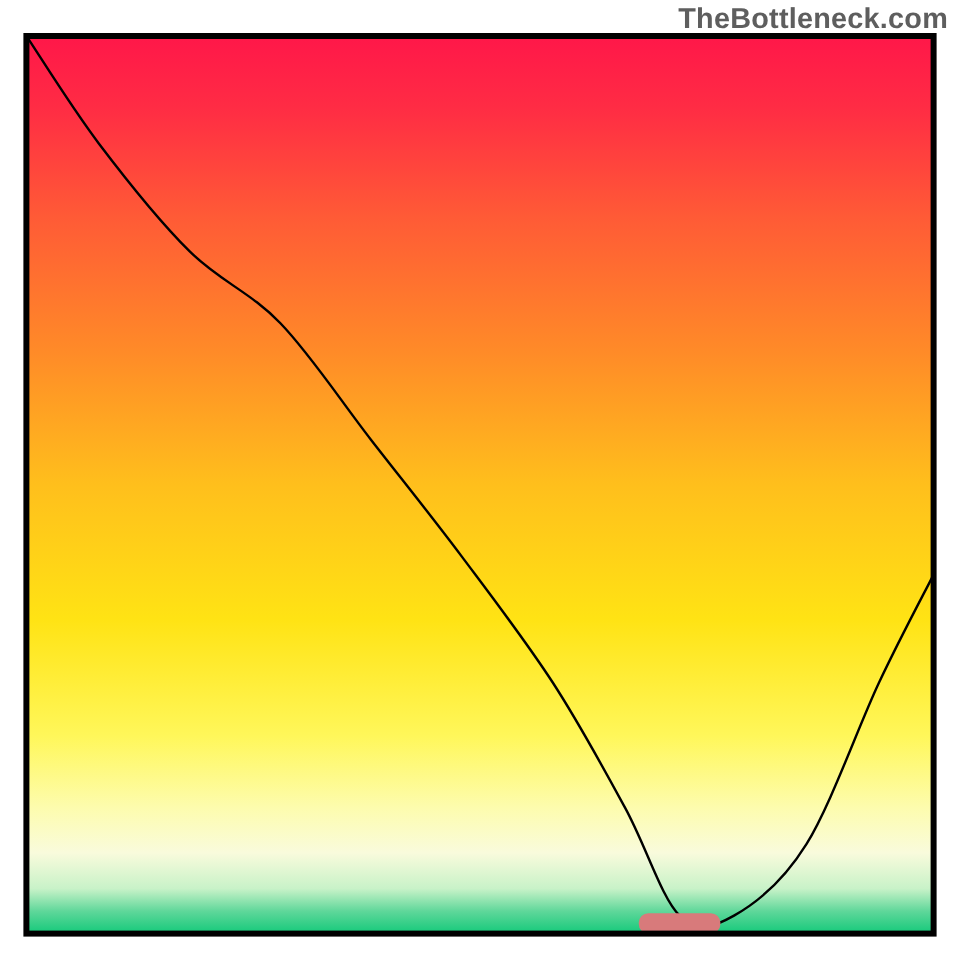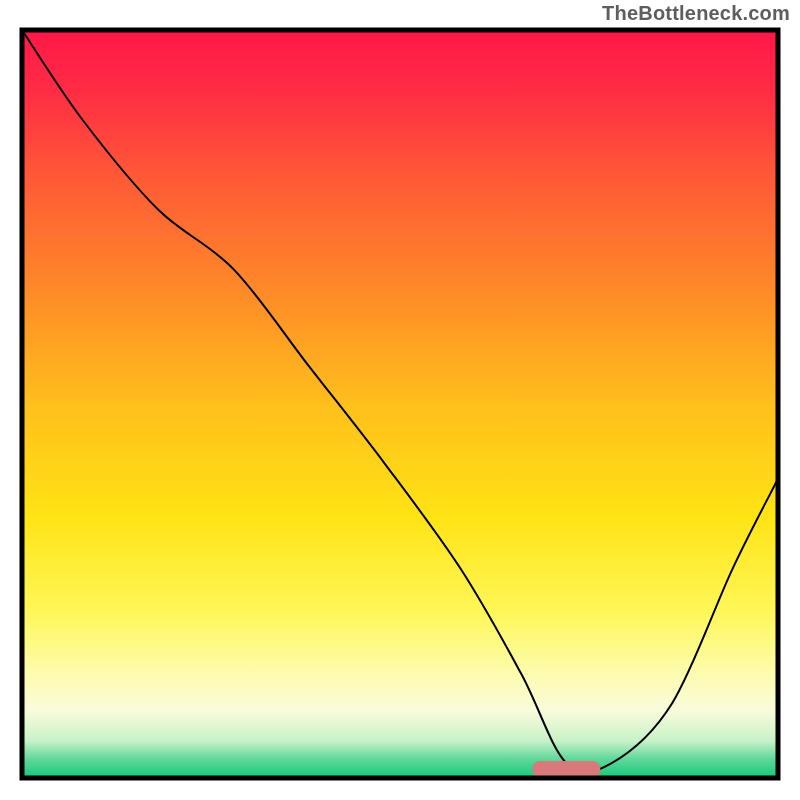--- a/index.html
+++ b/index.html
@@ -13,21 +13,21 @@
   }
   .wrap {
     position: relative;
     width: 800px;
     height: 800px;
   }
   .attribution {
     position: absolute;
     top: 2px;
     right: 10px;
-    font-size: 20px;
+    font-size: 24px;
     font-weight: 600;
     color: #5e5e5e;
     letter-spacing: 0.2px;
   }
   svg {
     display: block;
   }
 </style>
 </head>
 <body>

